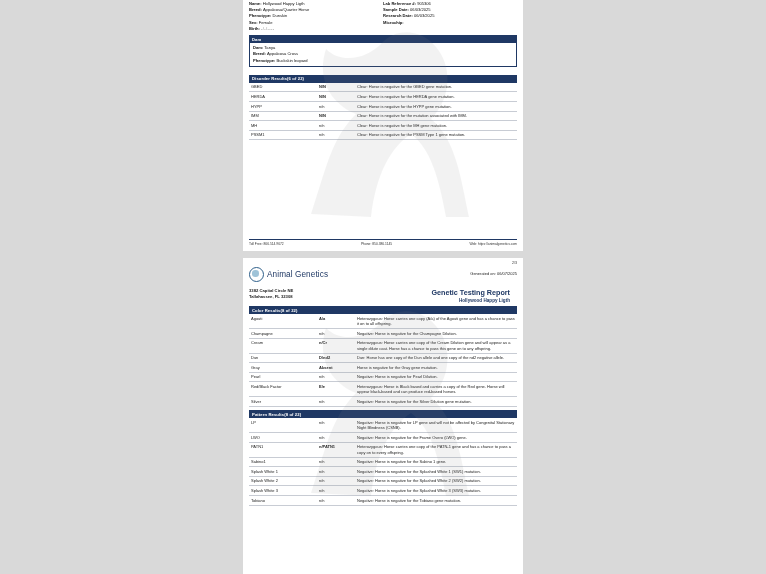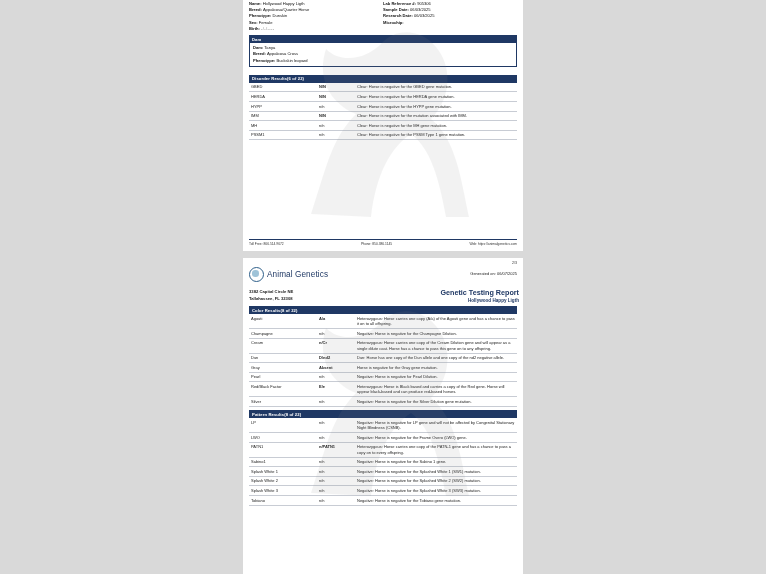--- a/index.html
+++ b/index.html
@@ -153,22 +153,22 @@
   .brand-name {
     font-size: 8.2px;
     color: #1f3864;
     letter-spacing: 0.1px;
   }
   .gen-on { font-size: 4.0px; color: #222; padding-top: 4px; }
 
   .p2sub {
     display: flex;
     justify-content: space-between;
-    align-items: center;
-    padding: 6px 4px 3px 6px;
+    align-items: flex-start;
+    padding: 6px 13px 3px 6px;
   }
   .addr { font-size: 4.2px; font-weight: bold; color: #222; line-height: 1.5; }
   .rep-title {
     text-align: right;
     color: #1f3864;
   }
   .rep-title .t1 { font-size: 7.2px; font-weight: bold; }
   .rep-title .t2 { font-size: 4.6px; font-weight: bold; margin-top: 1px; }
 
   

